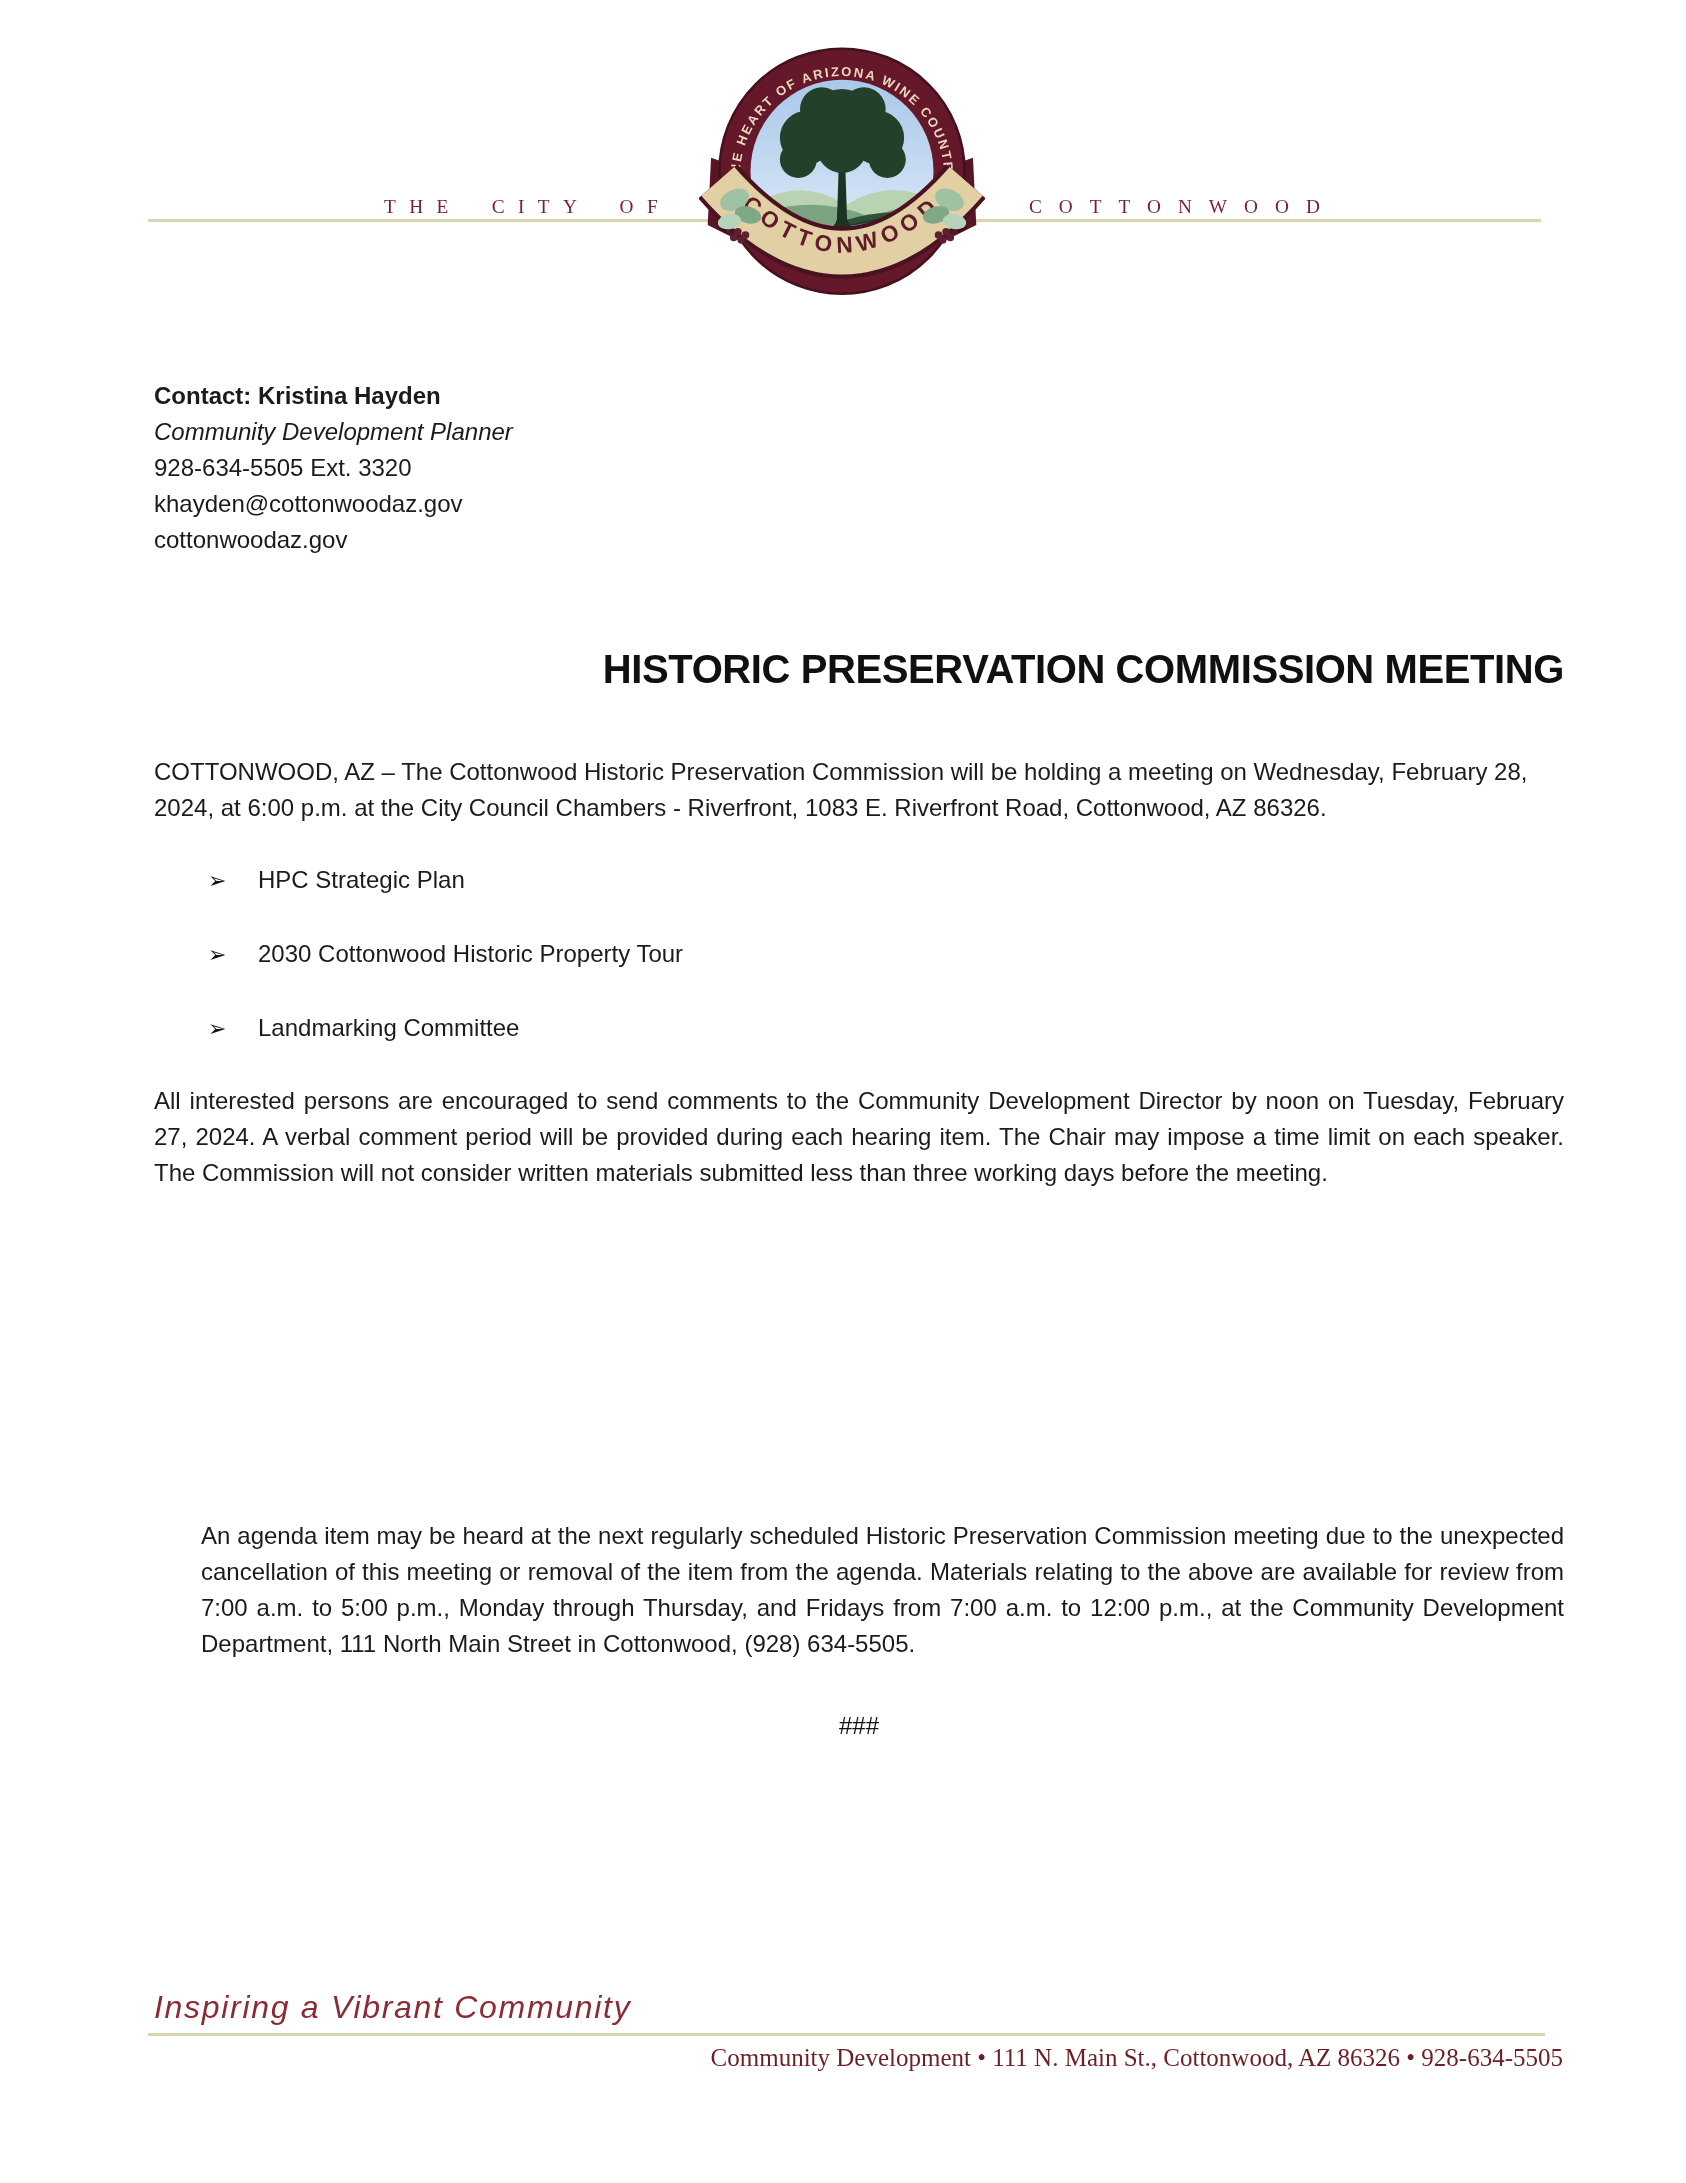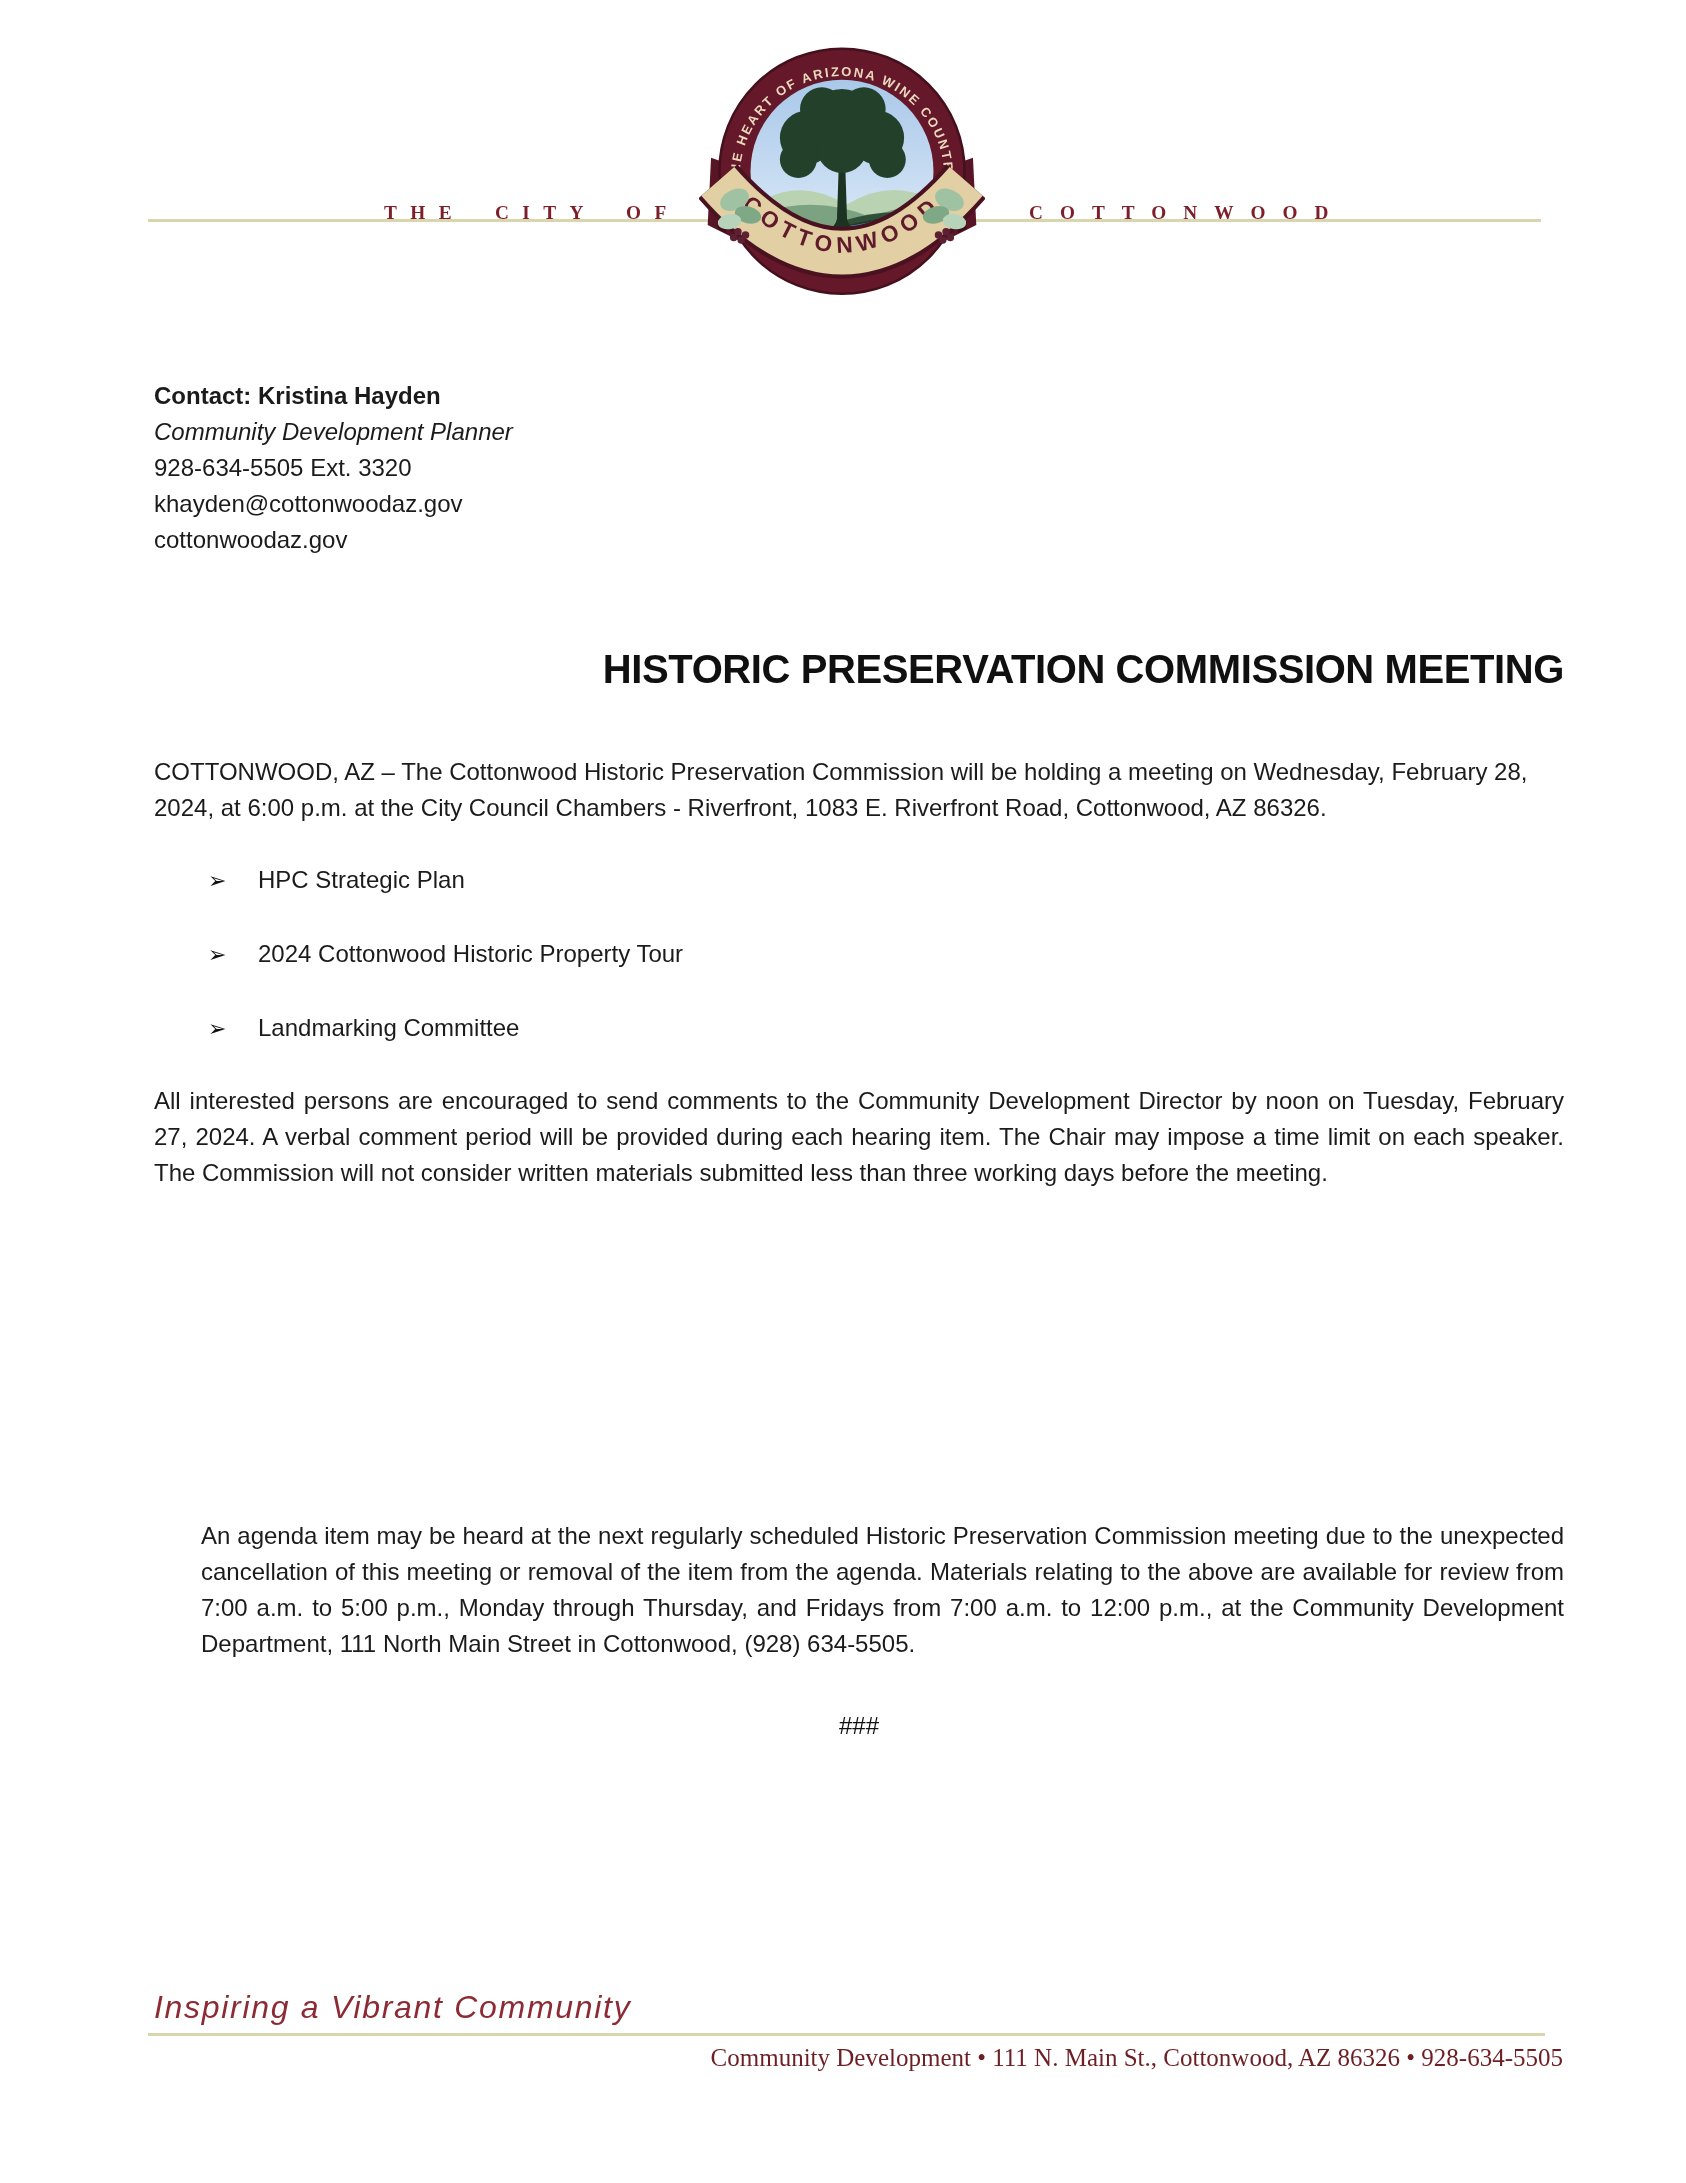--- a/index.html
+++ b/index.html
@@ -9,23 +9,23 @@
     background:#ffffff;
     font-family:"Liberation Sans",sans-serif;
     color:#1b1b1b;
     overflow:hidden;
   }
   
   .hline{position:absolute;height:2.5px;background:#d9d6ae;}
   .hline-left{left:148px;top:219px;width:568px;}
   .hline-right{left:974px;top:219px;width:567px;}
   .brand{
-    position:absolute;top:202px;
+    position:absolute;top:196px;
     font-family:"Liberation Serif",serif;
-    font-weight:700;font-size:19.3px;color:#7b1f2a;
+    font-weight:400;font-size:19.3px;color:#7b1f2a;
     white-space:nowrap;
   }
   .brand-left{left:384px;letter-spacing:13.4px;word-spacing:11.8px;}
   .brand-right{left:1029px;letter-spacing:17px;}
   .logo{position:absolute;left:699px;top:47px;}
   
   .content{position:absolute;top:0;left:154px;width:1410px;}
   .info-row{display:flex;justify-content:space-between;margin-top:378px;font-size:24px;line-height:36px;}
   .contact-block div,.release-block div{white-space:nowrap;}
   .b{font-weight:700;}
@@ -169,21 +169,21 @@
     <p class="para para-first">COTTONWOOD, AZ – The Cottonwood Historic Preservation Commission will be holding a meeting on Wednesday, February 28, 2024, at 6:00 p.m. at the City Council Chambers - Riverfront, 1083 E. Riverfront Road, Cottonwood, AZ 86326.</p>
 
 
     <ul class="topics">
       <li>
         <span class="topic-marker">➢</span>
         <span>HPC Strategic Plan</span>
       </li>
       <li>
         <span class="topic-marker">➢</span>
-        <span>2024 Cottonwood Historic Property Tour</span>
+        <span>2030 Cottonwood Historic Property Tour</span>
       </li>
       <li>
         <span class="topic-marker">➢</span>
         <span>Landmarking Committee</span>
       </li>
     </ul>
 
     <p class="para justify">All interested persons are encouraged to send comments to the Community Development Director by noon on Tuesday, February 27, 2024. A verbal comment period will be provided during each hearing item. The Chair may impose a time limit on each speaker. The Commission will not consider written materials submitted less than three working days before the meeting.</p>
 
     <p class="para justify gap-large">An agenda item may be heard at the next regularly scheduled Historic Preservation Commission meeting due to the unexpected cancellation of this meeting or removal of the item from the agenda. Materials relating to the above are available for review from 7:00 a.m. to 5:00 p.m., Monday through Thursday, and Fridays from 7:00 a.m. to 12:00 p.m., at the Community Development Department, 111 North Main Street in Cottonwood, (928) 634-5505.</p>

